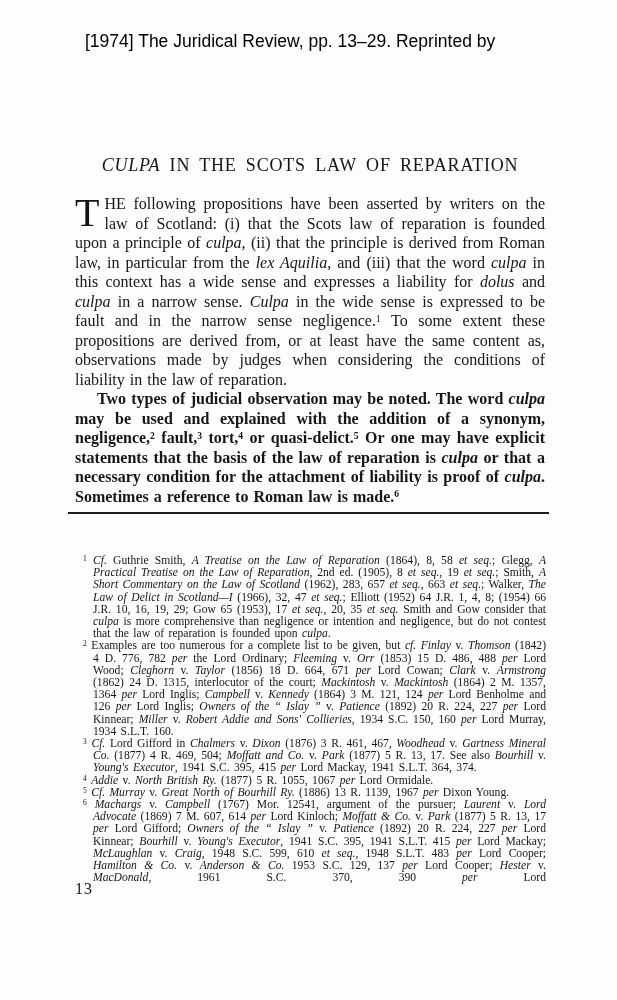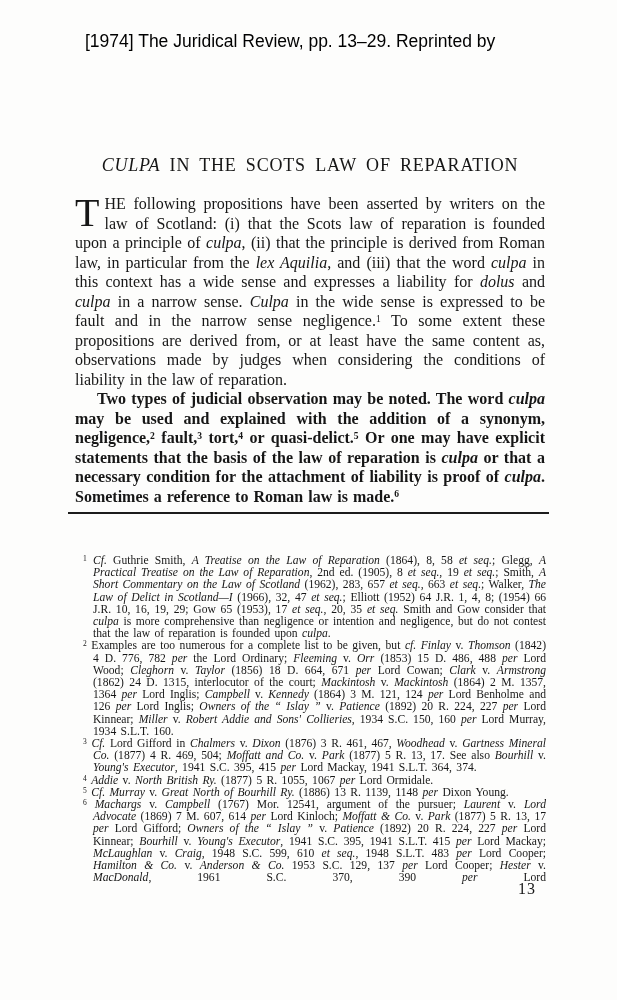--- a/index.html
+++ b/index.html
@@ -51,22 +51,22 @@
     position:absolute; left:75px; top:517px; width:471px;
     font-size:11.6px; line-height:12.2px; text-align:justify;
     word-spacing:1.5px;
     margin-top:38px;
   }
   .footnote { padding-left:18px; text-indent:-10px; }
   .footnote sup { font-size:65%; top:-0.4em; }
   .footnote.runs-over { text-align-last:justify; }
 
   .page-number {
-    position:absolute; left:66px; top:880px; width:470px;
-    text-align:right; font-size:16px; letter-spacing:1px;
+    position:absolute; left:75px; top:880px; width:470px;
+    text-align:left; font-size:16px; letter-spacing:1px;
   }
 </style>
 </head>
 <body>
 
 <div class="page">
 
   <div class="header">
     <div>[1974] The Juridical Review, pp. 13–29.  Reprinted by</div>
   </div>
@@ -78,19 +78,19 @@
     <p class="para indent"><span><span>Two types of judicial observation may be noted.  The word </span><i>culpa</i><span> may be used and explained with the addition of a synonym, negligence,</span><sup>2</sup><span> fault,</span><sup>3</sup><span> tort,</span><sup>4</sup><span> or quasi-delict.</span><sup>5</sup><span>  Or one may have explicit statements that the basis of the law of reparation is </span><i>culpa</i><span> or that a necessary condition for the attachment of liability is proof of </span><i>culpa</i><span>.  Sometimes a reference to Roman law is made.</span><sup>6</sup></span></p>
   </div>
 
   <div class="footnote-rule"></div>
 
   <div class="footnotes">
     <p class="footnote"><sup>1</sup><span> </span><i>Cf.</i><span> Guthrie Smith, </span><i>A Treatise on the Law of Reparation</i><span> (1864), 8, 58 </span><i>et seq.</i><span>; Glegg, </span><i>A Practical Treatise on the Law of Reparation</i><span>, 2nd ed. (1905), 8 </span><i>et seq.</i><span>, 19 </span><i>et seq.</i><span>; Smith, </span><i>A Short Commentary on the Law of Scotland</i><span> (1962), 283, 657 </span><i>et seq.</i><span>, 663 </span><i>et seq.</i><span>; Walker, </span><i>The Law of Delict in Scotland—I</i><span> (1966), 32, 47 </span><i>et seq.</i><span>; Elliott (1952) 64 J.R. 1, 4, 8; (1954) 66 J.R. 10, 16, 19, 29; Gow 65 (1953), 17 </span><i>et seq.</i><span>, 20, 35 </span><i>et seq.</i><span>  Smith and Gow consider that </span><i>culpa</i><span> is more comprehensive than negligence or intention and negligence, but do not contest that the law of reparation is founded upon </span><i>culpa</i><span>.</span></p>
     <p class="footnote"><sup>2</sup><span> Examples are too numerous for a complete list to be given, but </span><i>cf. Finlay</i><span> v. </span><i>Thomson</i><span> (1842) 4 D. 776, 782 </span><i>per</i><span> the Lord Ordinary; </span><i>Fleeming</i><span> v. </span><i>Orr</i><span> (1853) 15 D. 486, 488 </span><i>per</i><span> Lord Wood; </span><i>Cleghorn</i><span> v. </span><i>Taylor</i><span> (1856) 18 D. 664, 671 </span><i>per</i><span> Lord Cowan; </span><i>Clark</i><span> v. </span><i>Armstrong</i><span> (1862) 24 D. 1315, interlocutor of the court; </span><i>Mackintosh</i><span> v. </span><i>Mackintosh</i><span> (1864) 2 M. 1357, 1364 </span><i>per</i><span> Lord Inglis; </span><i>Campbell</i><span> v. </span><i>Kennedy</i><span> (1864) 3 M. 121, 124 </span><i>per</i><span> Lord Benholme and 126 </span><i>per</i><span> Lord Inglis; </span><i>Owners of the “ Islay ”</i><span> v. </span><i>Patience</i><span> (1892) 20 R. 224, 227 </span><i>per</i><span> Lord Kinnear; </span><i>Miller</i><span> v. </span><i>Robert Addie and Sons' Collieries</i><span>, 1934 S.C. 150, 160 </span><i>per</i><span> Lord Murray, 1934 S.L.T. 160.</span></p>
     <p class="footnote"><sup>3</sup><span> </span><i>Cf.</i><span> Lord Gifford in </span><i>Chalmers</i><span> v. </span><i>Dixon</i><span> (1876) 3 R. 461, 467, </span><i>Woodhead</i><span> v. </span><i>Gartness Mineral Co.</i><span> (1877) 4 R. 469, 504; </span><i>Moffatt and Co.</i><span> v. </span><i>Park</i><span> (1877) 5 R. 13, 17.  See also </span><i>Bourhill</i><span> v. </span><i>Young's Executor</i><span>, 1941 S.C. 395, 415 </span><i>per</i><span> Lord Mackay, 1941 S.L.T. 364, 374.</span></p>
     <p class="footnote"><sup>4</sup><span> </span><i>Addie</i><span> v. </span><i>North British Ry.</i><span> (1877) 5 R. 1055, 1067 </span><i>per</i><span> Lord Ormidale.</span></p>
-    <p class="footnote"><sup>5</sup><span> </span><i>Cf.</i><span> </span><i>Murray</i><span> v. </span><i>Great North of Bourhill Ry.</i><span> (1886) 13 R. 1139, 1148 </span><i>per</i><span> Dixon Young.</span></p>
+    <p class="footnote"><sup>5</sup><span> </span><i>Cf.</i><span> </span><i>Murray</i><span> v. </span><i>Great North of Bourhill Ry.</i><span> (1886) 13 R. 1139, 1967 </span><i>per</i><span> Dixon Young.</span></p>
     <p class="footnote runs-over"><sup>6</sup><span> </span><i>Machargs</i><span> v. </span><i>Campbell</i><span> (1767) Mor. 12541, argument of the pursuer; </span><i>Laurent</i><span> v. </span><i>Lord Advocate</i><span> (1869) 7 M. 607, 614 </span><i>per</i><span> Lord Kinloch; </span><i>Moffatt &amp; Co.</i><span> v. </span><i>Park</i><span> (1877) 5 R. 13, 17 </span><i>per</i><span> Lord Gifford; </span><i>Owners of the “ Islay ”</i><span> v. </span><i>Patience</i><span> (1892) 20 R. 224, 227 </span><i>per</i><span> Lord Kinnear; </span><i>Bourhill</i><span> v. </span><i>Young's Executor</i><span>, 1941 S.C. 395, 1941 S.L.T. 415 </span><i>per</i><span> Lord Mackay; </span><i>McLaughlan</i><span> v. </span><i>Craig</i><span>, 1948 S.C. 599, 610 </span><i>et seq.</i><span>, 1948 S.L.T. 483 </span><i>per</i><span> Lord Cooper; </span><i>Hamilton &amp; Co.</i><span> v. </span><i>Anderson &amp; Co.</i><span> 1953 S.C. 129, 137 </span><i>per</i><span> Lord Cooper; </span><i>Hester</i><span> v. </span><i>MacDonald</i><span>, 1961 S.C. 370, 390 </span><i>per</i><span> Lord</span></p>
   </div>
 
   <div class="page-number">13</div>
 
 </div>
 
 </body></html>

